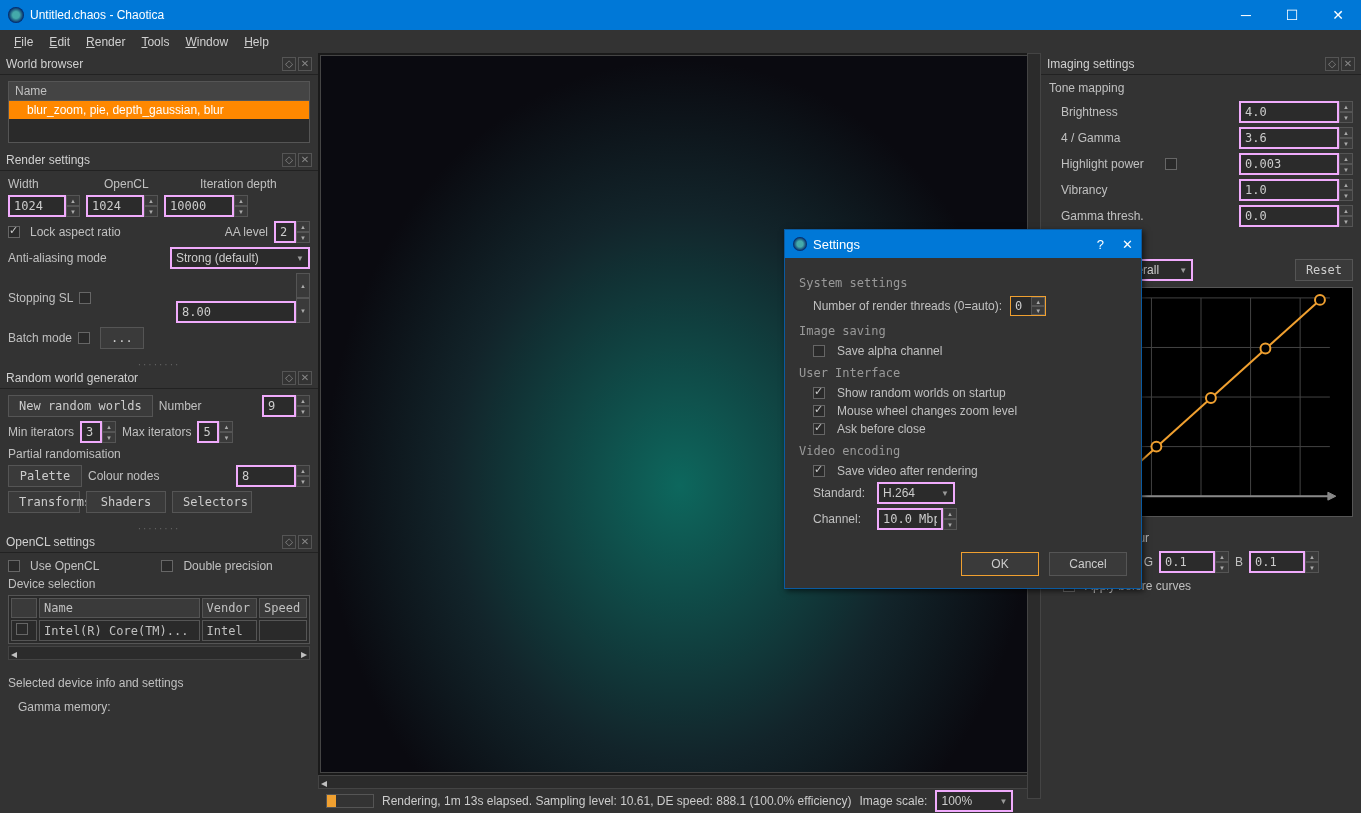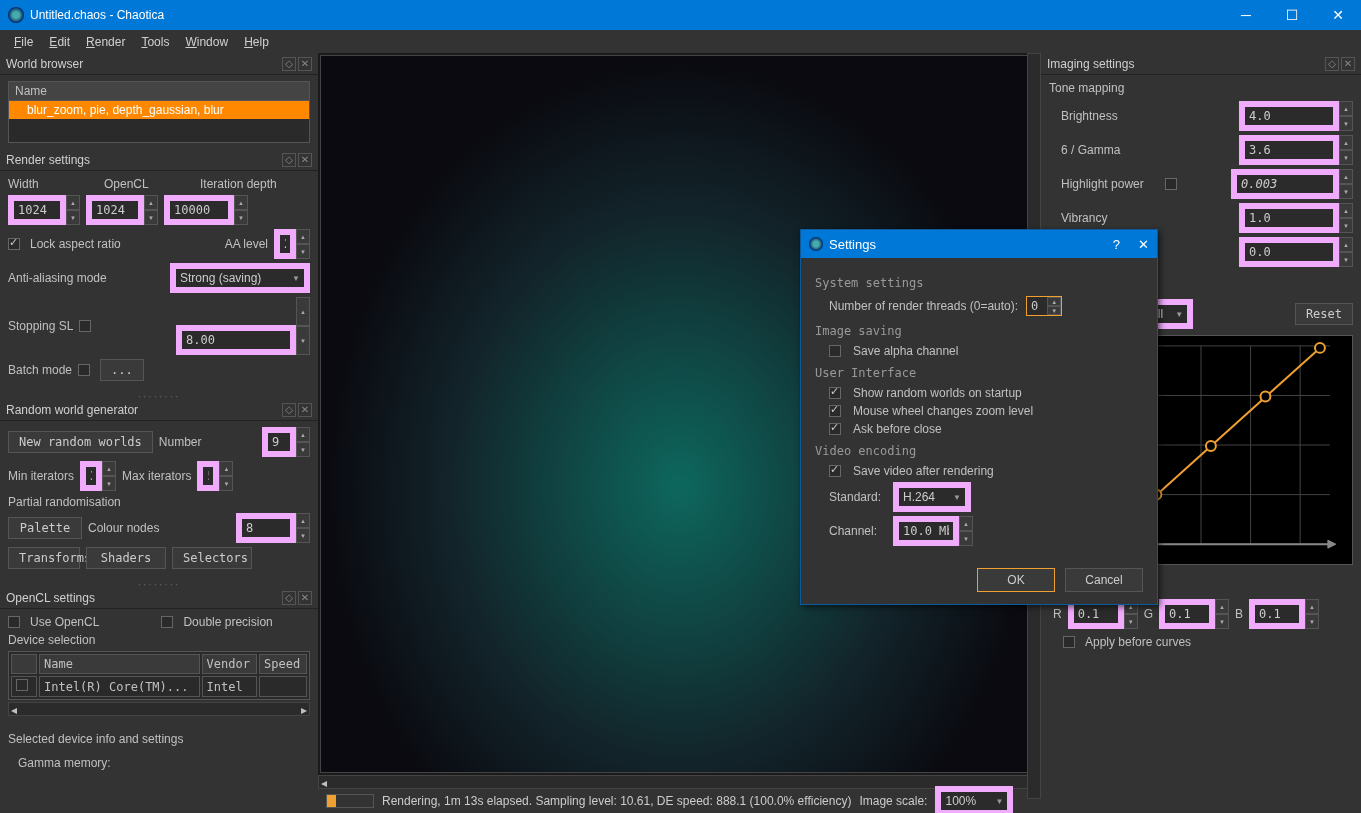--- a/index.html
+++ b/index.html
@@ -14,21 +14,21 @@
 .menubar .menuitem u { text-decoration: underline; }
 .app { display: flex; height: 760px; }
 .leftcol { width: 318px; background: #333; display:flex;flex-direction:column; }
 .rightcol { width: 320px; background: #333; }
 .centercol { flex: 1; background: #1a1a1a; position:relative; display:flex;flex-direction:column; }
 .panel-title { height: 22px; display:flex;align-items:center; padding:0 6px; font-size:12px; color:#d0d0d0; border-bottom:1px solid #222; }
 .panel-title .ptspacer { flex:1; }
 .panel-title .pticon { width:14px;height:14px;margin-left:2px;display:flex;align-items:center;justify-content:center;font-size:10px;color:#888;border:1px solid #555;}
 .panel-body { padding: 6px 8px; }
 .row { display:flex; align-items:center; gap:6px; margin-bottom:4px; }
-.input, select, .spin, .combo { background:#2b2b2b; border:6px solid #f0abfc; color:#ccc; font-family:"Consolas",monospace; font-size:12px; padding:2px 4px; }
+.input, select, .spin, .combo { background:#2b2b2b; border:2px solid #f0abfc; color:#ccc; font-family:"Consolas",monospace; font-size:12px; padding:2px 4px; }
 .spinwrap { display:flex; }
 .spin { width:58px; }
 .spinctl { width:14px; display:flex;flex-direction:column; }
 .spinctl div { flex:1; background:#3a3a3a; border:1px solid #555; font-size:6px; display:flex;align-items:center;justify-content:center;color:#aaa; }
 .btn { background:#3a3a3a; border:1px solid #555; color:#ccc; padding:3px 10px; font-family:"Consolas",monospace;font-size:12px; cursor:pointer; }
 .chk { width:12px;height:12px;border:1px solid #666;background:#2a2a2a;display:inline-block;margin-right:4px;position:relative; }
 .chk.checked::after { content:"✓"; position:absolute; top:-3px; left:0; color:#ccc; font-size:11px; }
 .sep { height:8px; text-align:center; color:#666; font-size:10px; letter-spacing:2px; }
 .worldlist { border:1px solid #555; height:62px; background:#2a2a2a; }
 .worldlist .hdr { background:#444; padding:2px 6px; border-bottom:1px solid #555; }
@@ -37,21 +37,21 @@
 .table th { background:#3a3a3a; border:1px solid #555; padding:2px 4px; font-weight:normal; font-family:"Consolas",monospace; font-size:12px; text-align:left; }
 .table td { border:1px solid #555; padding:2px 4px; font-family:"Consolas",monospace; font-size:12px; }
 .statusbar { height:24px; background:#333; display:flex;align-items:center;padding:0 8px;color:#ccc;font-family:"Consolas",monospace;font-size:12px;gap:8px; }
 .progress { width:48px;height:14px;border:1px solid #555;background:#333;position:relative; }
 .progress .fill { position:absolute;left:0;top:0;bottom:0;width:20%;background:#f0a030; }
 .canvas { flex:1;position:relative;overflow:hidden;background:radial-gradient(ellipse at 50% 60%, rgba(0,180,160,0.5), rgba(0,60,80,0.3) 45%, #0a0a10 70%); border:1px solid #444; margin:2px; }
 .scrollbar-h,.scrollbar-v { background:#2b2b2b;border:1px solid #444; }
 .scrollbar-h { height:14px; }
 .scrollbar-v { width:14px; position:absolute; right:0; top:0; bottom:14px; }
 .curvebox { background:#000; border:1px solid #555; height:230px; position:relative; margin-top:6px; }
-.modal { position:absolute; left:482px; top:176px; width:358px; background:#333; border:1px solid #0a5aa0; box-shadow:2px 2px 6px rgba(0,0,0,0.6); z-index:100; }
+.modal { position:absolute; left:466px; top:176px; width:358px; background:#333; border:1px solid #0a5aa0; box-shadow:2px 2px 6px rgba(0,0,0,0.6); z-index:100; }
 .modal .mtitle { background:#0078d7; color:#fff; height:28px; display:flex;align-items:center;padding:0 8px;font-size:13px; }
 .modal .mtitle .micon { width:14px;height:14px;background:radial-gradient(circle,#4aa 30%,#026 70%);border-radius:50%;margin-right:6px; }
 .modal .mbody { padding:10px 14px; }
 .modal .section { color:#999; font-family:"Consolas",monospace; margin:8px 0 6px 0; }
 .modal .mrow { display:flex;align-items:center;gap:8px;margin:4px 0 4px 14px;font-family:"Consolas",monospace; }
 .modal .mbtns { display:flex; justify-content:flex-end; gap:10px; padding:8px 14px 12px; }
 .modal .mbtn { width:78px;text-align:center;padding:4px 12px;background:#3a3a3a;border:1px solid #555;color:#ccc;font-family:sans-serif;font-size:12px; }
 .modal .mbtn.ok { border:1px solid #f0a030; }
 .combo { display:flex;align-items:center;min-width:78px;justify-content:space-between; }
 .combo span.arrow { font-size:8px;color:#999;margin-left:4px; }
@@ -139,21 +139,21 @@
             <div class="spinctl">
               <div>▲</div>
               <div>▼</div>
             </div>
           </div>
       </div>
       <div class="row">
         <span>Anti-aliasing mode</span>
         <div style="flex:1"></div>
         <div class="combo" style="width:140px">
-            <span>Strong (saving)</span>
+            <span>Strong (default)</span>
             <span class="arrow">▼</span>
           </div>
       </div>
       <div class="row">
         <span>Stopping SL</span>
         <span class="chk"></span>
         <div style="flex:1"></div>
         <div class="spinwrap">
             <input class="spin" style="width: 120px; margin-top: 28px;" value="8.00">
             <div class="spinctl">
@@ -373,36 +373,36 @@
           <div style="flex:1"></div>
           <div class="spinwrap">
             <input class="spin" style="width: 100px;" value="4.0">
             <div class="spinctl">
               <div>▲</div>
               <div>▼</div>
             </div>
           </div>
         </div>
       <div class="row">
-          <span style="width:110px;padding-left:12px">6 / Gamma</span>
+          <span style="width:110px;padding-left:12px">4 / Gamma</span>
           <div style="flex:1"></div>
           <div class="spinwrap">
             <input class="spin" style="width: 100px;" value="3.6">
             <div class="spinctl">
               <div>▲</div>
               <div>▼</div>
             </div>
           </div>
         </div>
       <div class="row">
           <span style="width:110px;padding-left:12px">Highlight power</span>
           <span class="chk"></span>
           <div style="flex:1"></div>
           <div class="spinwrap">
-            <input class="spin" style="width: 108px; font-style: italic;" value="0.003">
+            <input class="spin" style="width: 100px;" value="0.003">
             <div class="spinctl">
               <div>▲</div>
               <div>▼</div>
             </div>
           </div>
         </div>
       <div class="row">
           <span style="width:110px;padding-left:12px">Vibrancy</span>
           <div style="flex:1"></div>
           <div class="spinwrap">

